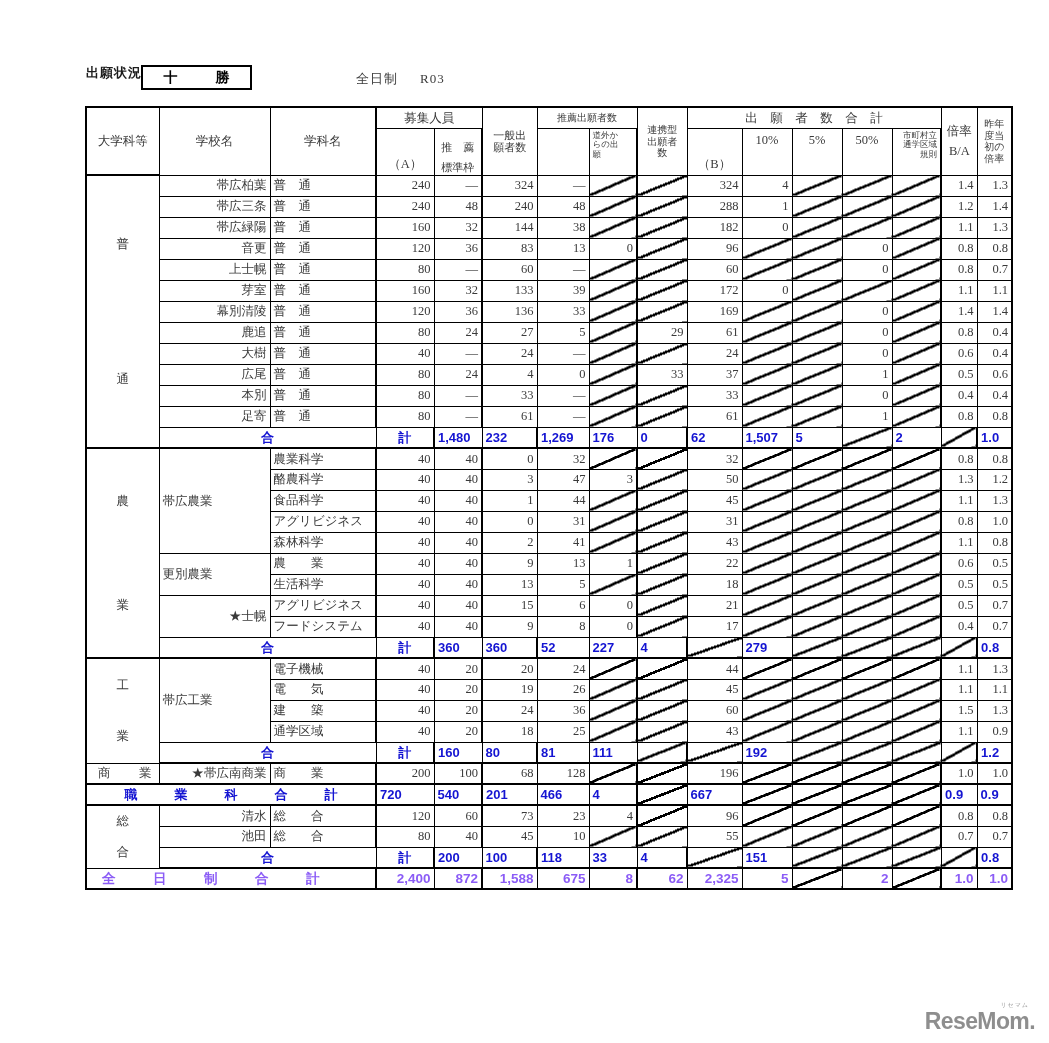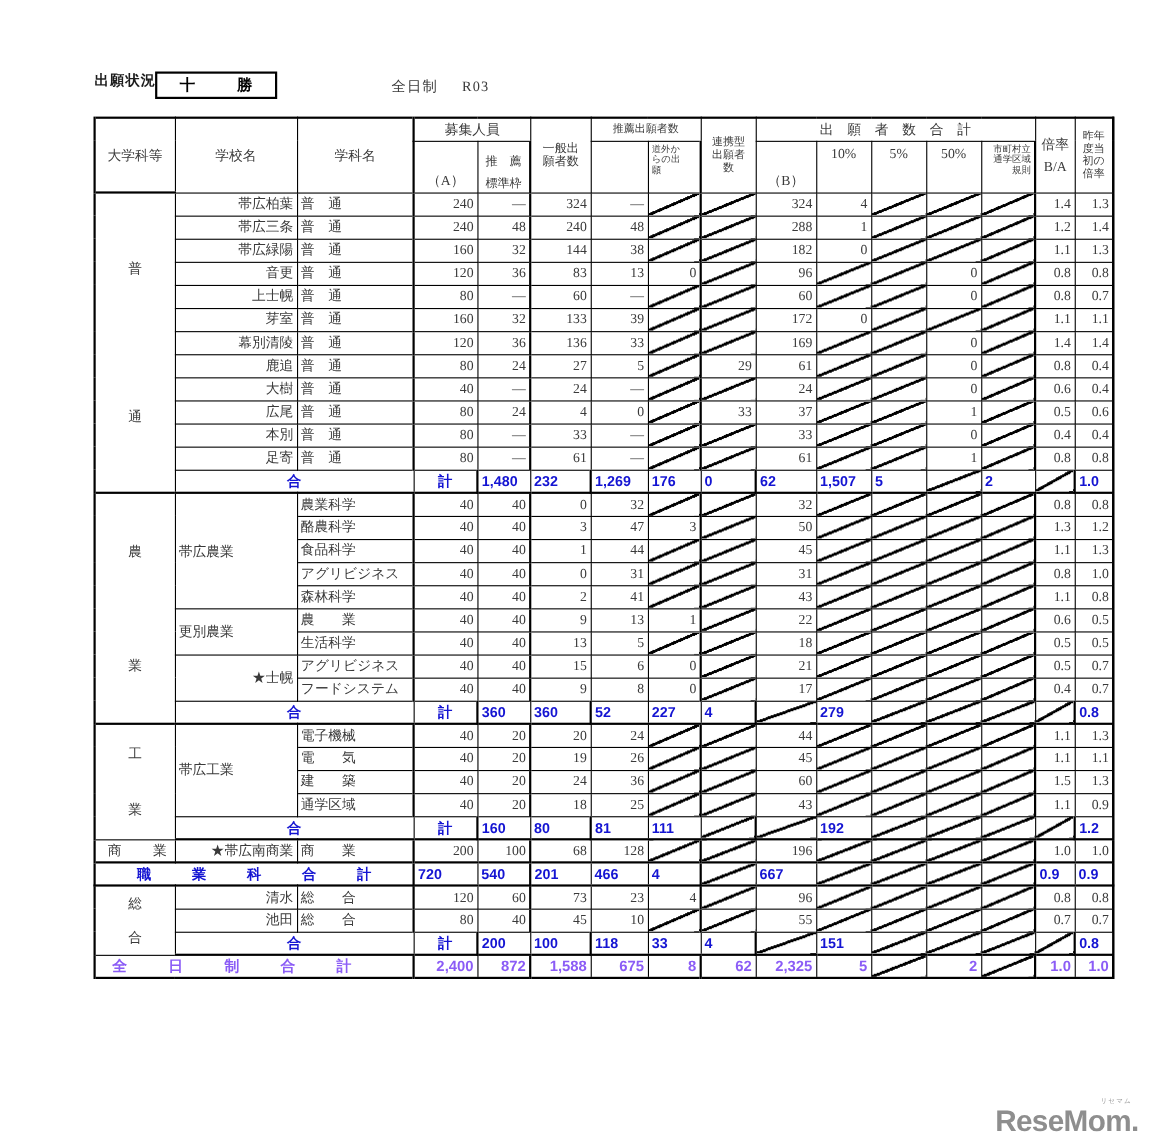--- a/index.html
+++ b/index.html
@@ -114,21 +114,21 @@
     position:absolute;right:14px;bottom:8px;
     width:118px;height:40px;
     display:flex;flex-direction:column;align-items:flex-end;justify-content:flex-end;
   }
   #watermark .kana{
     font-family:"Liberation Sans","DejaVu Sans",sans-serif;
     font-size:6px;color:#9a9a9a;letter-spacing:1px;margin-right:6px;margin-bottom:-2px;
   }
   #watermark .wm{
     font-family:"Liberation Sans","DejaVu Sans",sans-serif;
-    font-weight:bold;font-size:27px;color:#8e8e8e;letter-spacing:-0.6px;
+    font-weight:bold;font-size:23px;color:#8e8e8e;letter-spacing:-0.6px;
   }
 </style>
 </head>
 <body>
 
 <div id="page-title">出願状況</div>
 
 <div id="region-box">十　勝</div>
 
 <div id="meta-line">

